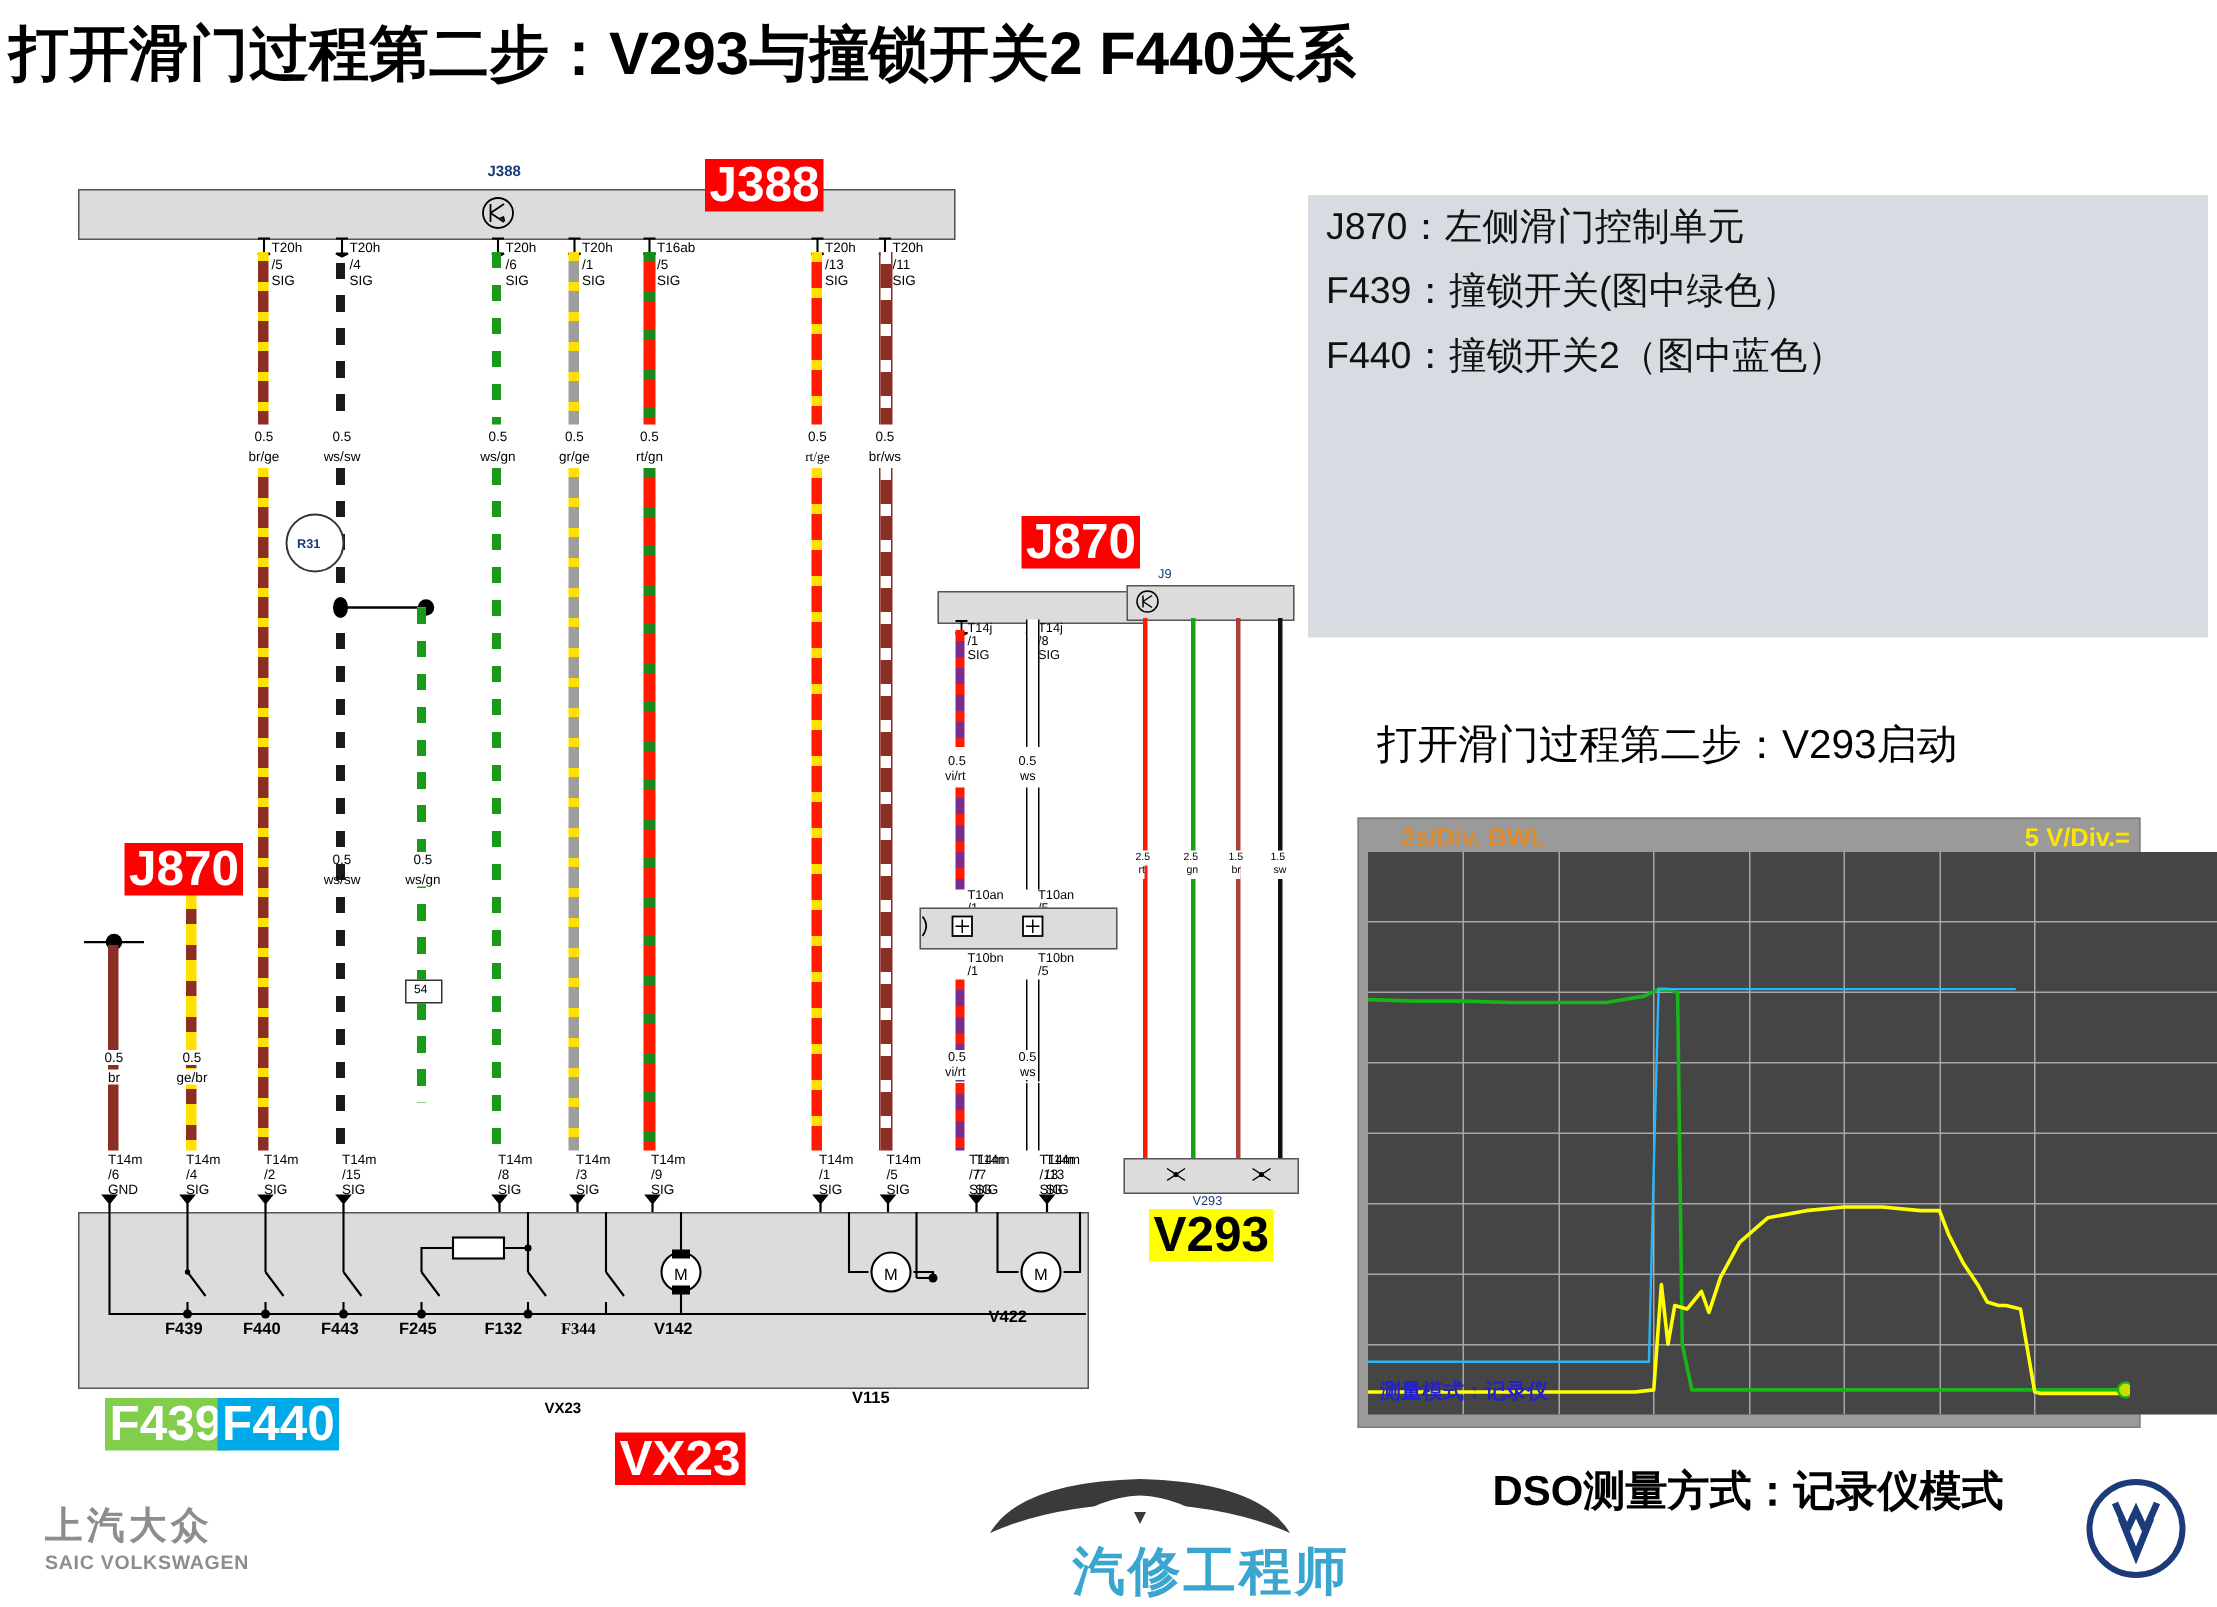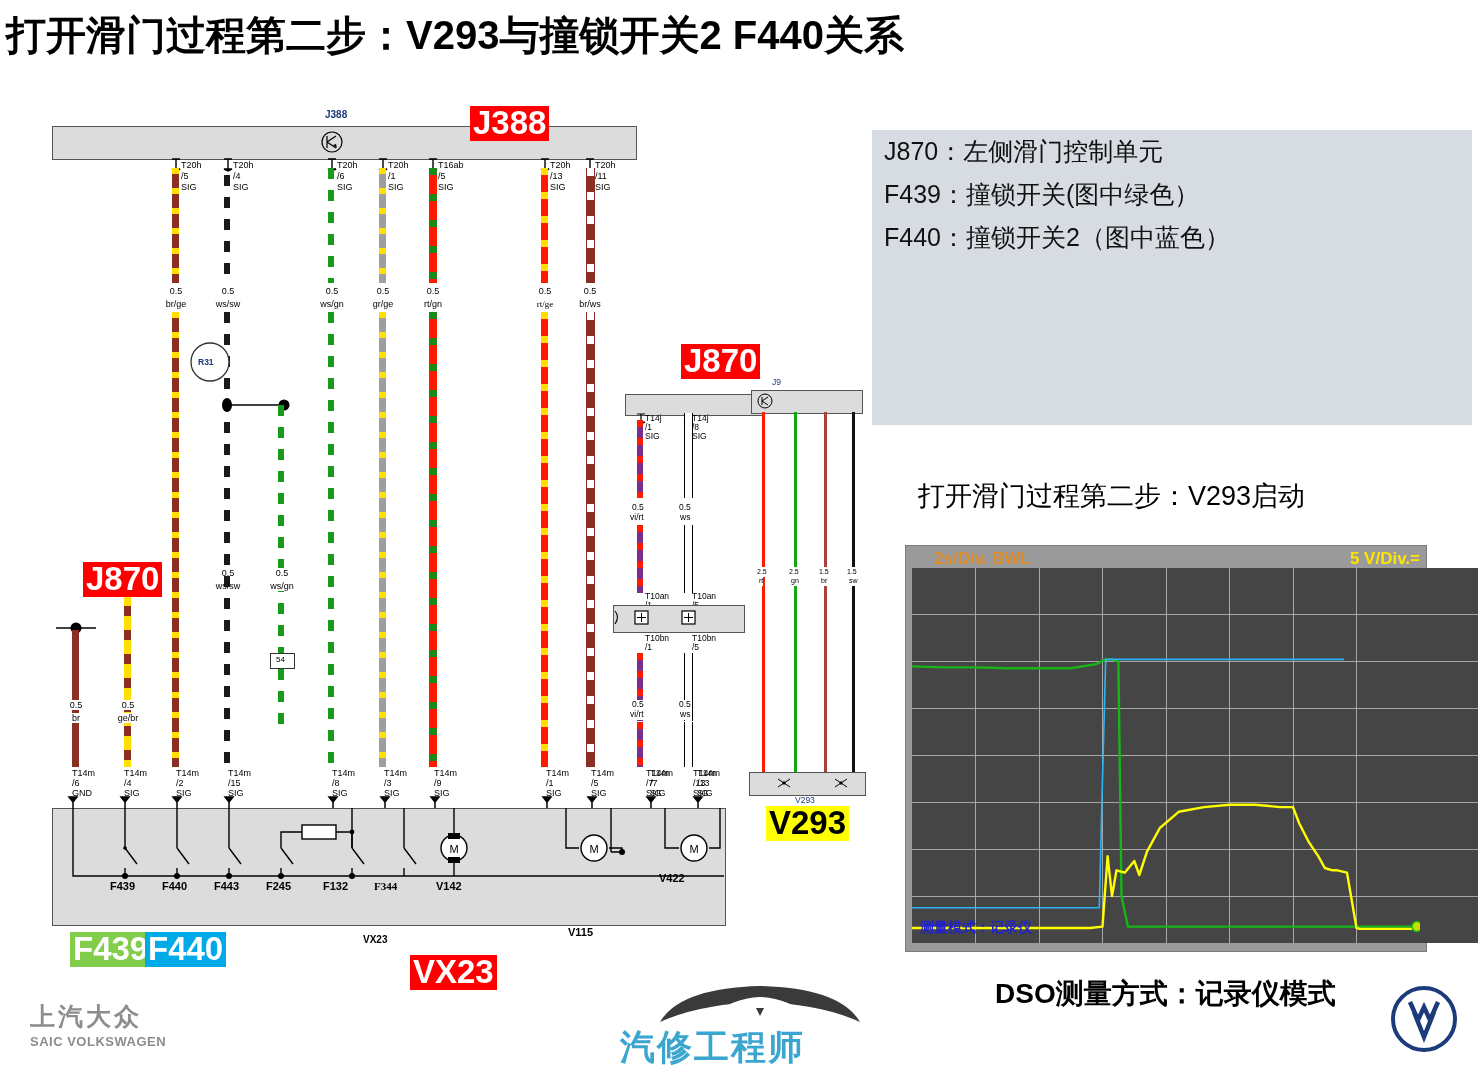--- a/index.html
+++ b/index.html
@@ -540,20 +540,20 @@
   <div id="saic-cn">上汽大众</div>
   <div id="saic-en">SAIC VOLKSWAGEN</div>
 </div>
 
 <div class="abs" style="left:620px;top:982px;width:280px;">
   <svg width="280" height="42" style="display:block;">
     <path d="M40 40 Q60 6 140 4 Q220 6 240 40 Q200 22 140 20 Q80 22 40 40 Z" fill="#3a3a3a"></path>
     <path d="M88 36 Q112 16 140 15 Q168 16 192 36 Q165 26 140 26 Q115 26 88 36 Z" fill="#ffffff"></path>
     <path d="M136 26 l4 8 l4 -8 z" fill="#3a3a3a"></path>
   </svg>
-  <div id="wm-cn" style="text-align:left;">汽修工程师</div>
+  <div id="wm-cn" style="text-align:right;">汽修工程师</div>
 
 </div>
 
 <svg class="abs" style="left:1390px;top:985px;" width="68" height="68">
   <circle cx="34" cy="34" r="31" fill="#fff" stroke="#1b3b7a" stroke-width="4"></circle>
   <path d="M20 17 L28 35 L34 22 L40 35 L48 17 M24 27 L34 52 L44 27" stroke="#1b3b7a" stroke-width="4.5" fill="none" stroke-linejoin="miter"></path>
 </svg>
 
 </body></html>

